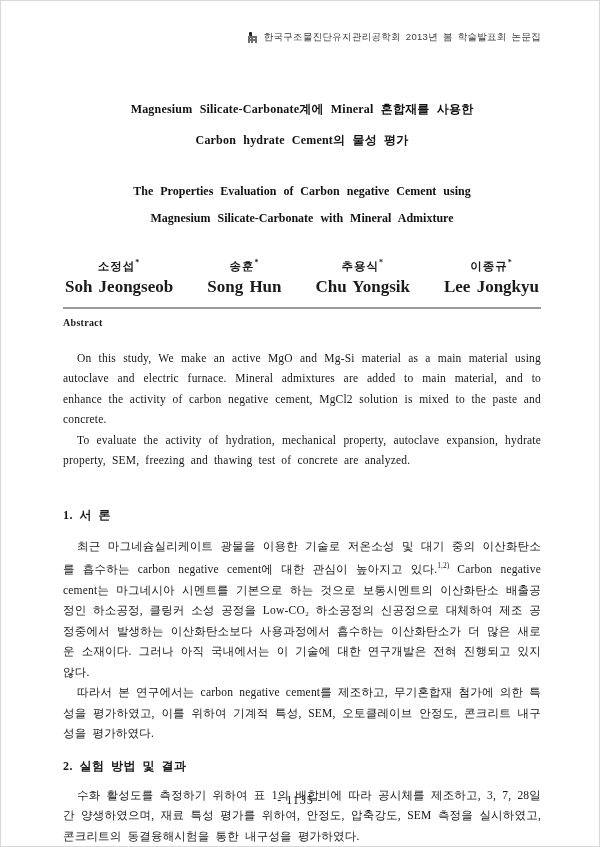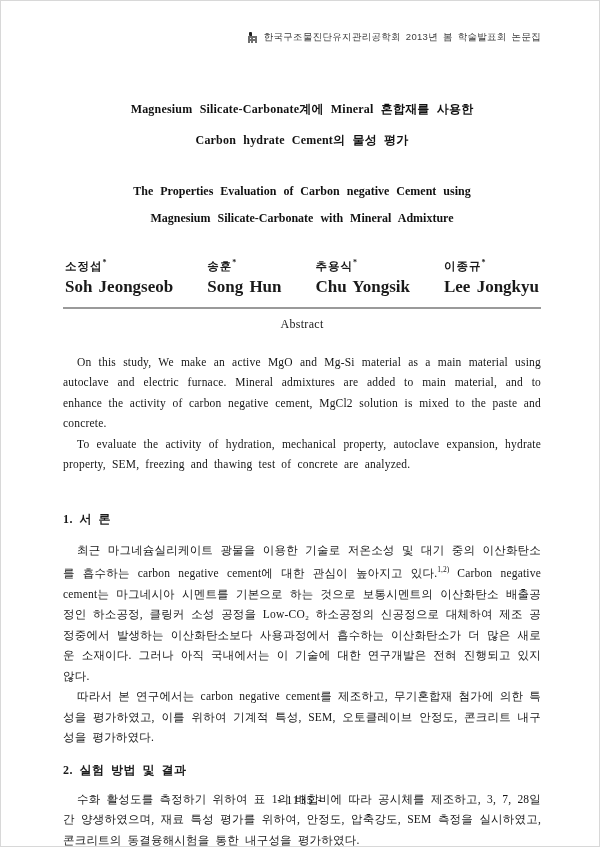--- a/index.html
+++ b/index.html
@@ -78,21 +78,21 @@
     line-height: 27px;
     word-spacing: 4px;
     color: #111;
   }
   
   .authors {
     margin-top: 26px;
     display: flex;
     justify-content: center;
     gap: 34px;
-    text-align: left;
+    text-align: center;
   }
   .author .ko {
     font-size: 11.5px;
     font-weight: bold;
     letter-spacing: 1px;
   }
   .author .ko sup { font-size: 8px; }
   .author .en {
     margin-top: 3px;
     font-size: 17px;
@@ -100,23 +100,22 @@
     word-spacing: 2px;
   }
   .rule-full {
     margin-top: 10px;
     border: 0;
     border-top: 2px solid #9a9a9a;
   }
   
   .abstract-heading {
     margin-top: 6px;
-    text-align: center;
-    font-weight: normal;
-    font-size: 12px;
+    font-weight: bold;
+    font-size: 10px;
     letter-spacing: 0.3px;
   }
   p.body {
     margin: 0;
     font-size: 11.5px;
     line-height: 20.5px;
     text-align: justify;
     word-spacing: 3px;
     letter-spacing: 0.2px;
     text-indent: 14px;

